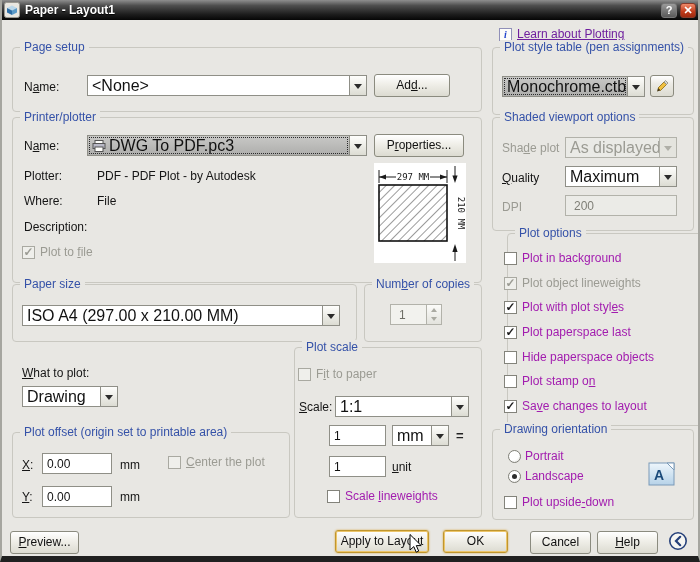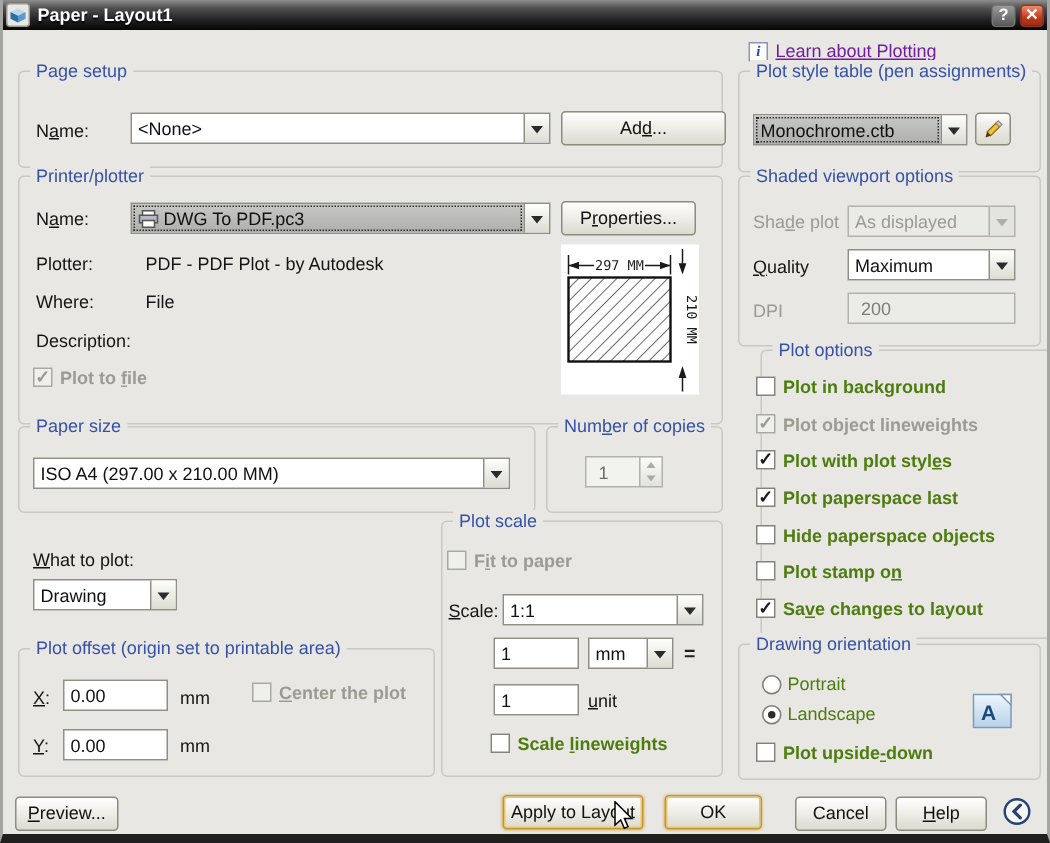--- a/index.html
+++ b/index.html
@@ -24,48 +24,48 @@
 
   
   .group { position:absolute; border:1px solid #c9c8c1; border-radius:4px; }
   .legend { position:absolute; top:-8px; left:7px; background:#e8e7e3; padding:0 4px;
             color:#3552a8; font-size:12px; line-height:15px; white-space:nowrap; }
 
   .lbl { position:absolute; font-size:12px; color:#151515; white-space:nowrap; }
   .lbl.dis { color:#9b9b93; }
 
   .combo { position:absolute; display:flex; background:#fff; border:1px solid #8f8f87; height:21px; }
-  .combo .ctext { flex:1; font-size:12px; padding:0 3px 0 4px; white-space:nowrap; overflow:hidden;
+  .combo .ctext { flex:1; font-size:16px; padding:0 3px 0 4px; white-space:nowrap; overflow:hidden;
                   display:flex; align-items:center; gap:3px; color:#111; }
   .combo .carrow { width:17px; border-left:1px solid #8f8f87;
                    background:linear-gradient(#fefefc,#dcdcd3);
                    display:flex; align-items:center; justify-content:center; }
   .combo .carrow::after { content:''; border:4px solid transparent; border-top:5px solid #2b2b2b; margin-top:5px; }
   .combo.sel .ctext { background:linear-gradient(#c8c8c6,#aeaeac); outline:1px dotted #2a2a2a; outline-offset:-2px; }
   .combo.dis { background:#eaeae6; border-color:#b2b2aa; }
   .combo.dis .ctext { color:#9b9b93; }
   .combo.dis .carrow { background:#e4e4de; border-left-color:#b2b2aa; }
   .combo.dis .carrow::after { border-top-color:#afafa7; }
 
   .field { position:absolute; background:#fff; border:1px solid #8f8f87; height:21px;
            font-size:12px; padding:3px 4px 0; color:#111; }
   .field.dis { background:#ebebe7; border-color:#b2b2aa; color:#7e7e76; }
 
   .btn { position:absolute; background:linear-gradient(#ffffff,#f1f0ea 40%,#dcdbd1);
          border:1px solid #8b8b7f; border-radius:3px; font-size:12px; color:#111;
          text-align:center; padding-top:3px; height:23px; }
   .btn.gold { border-color:#c0962e; box-shadow:inset 0 0 0 1px #ecc56a, 0 0 2px rgba(216,160,47,.9); }
 
-  .cbrow { position:absolute; display:flex; align-items:flex-start; gap:5px;font-weight:bold; }
+  .cbrow { position:absolute; display:flex; align-items:flex-end; gap:5px; }
   .cbx { width:13px; height:13px; background:#fff; border:1px solid #83837b;
          display:flex; align-items:center; justify-content:center; }
   .cbrow.checked .cbx::after { content:"✓"; font-size:12px; font-weight:bold; color:#1c1c1c; margin-top:-2px; }
   .cbrow.disabled .cbx { background:#efefeb; border-color:#a9a9a1; }
   .cbrow.disabled.checked .cbx::after { color:#9b9b93; }
-  .cblabel { font-size:12px; color:#4d7c0f; }
+  .cblabel { font-size:12px; color:#a21caf; }
   .cbrow.disabled .cblabel { color:#9b9b93; }
 
   .radrow { position:absolute; display:flex; align-items:center; gap:4px; }
   .rad { width:13px; height:13px; border-radius:50%; border:1px solid #7f7f77; position:relative;
          background:radial-gradient(circle at 35% 30%, #ffffff 55%, #dcdcd6); }
   .radrow.selected .rad::after { content:''; position:absolute; inset:3px; border-radius:50%; background:#2c2c2c; }
 
   .spin { position:absolute; display:flex; }
   .spin .sfld { width:36px; height:21px; background:#f2f2ee; border:1px solid #b2b2aa; border-right:none;
                 font-size:12px; color:#6e6e66; padding:3px 0 0 8px; }
@@ -112,21 +112,21 @@
   <a class="learn-link">Learn about Plotting</a>
 
   <div class="group" style="left:10px; top:47px; width:470px; height:65px;">
     <span class="legend">Page setup</span>
   </div>
   <span class="lbl" style="left:22px; top:80px;">N<u>a</u>me:</span>
   <div class="combo" style="left:85px; top:75px; width:280px;">
     <span class="ctext">&lt;None&gt;</span>
     <span class="carrow"></span>
   </div>
-  <div class="btn" style="left:372px; top:74px; width:110px;">Ad<u>d</u>...</div>
+  <div class="btn" style="left:372px; top:74px; width:76px;">Ad<u>d</u>...</div>
 
   <div class="group" style="left:10px; top:117px; width:470px; height:166px;">
     <span class="legend">Printer/plotter</span>
   </div>
   <span class="lbl" style="left:22px; top:139px;">N<u>a</u>me:</span>
   <div class="combo sel" style="left:85px; top:135px; width:280px;">
     <span class="ctext">
       <svg width="14" height="12" viewBox="0 0 14 12">
         <rect x="3" y="0.5" width="8" height="3.5" fill="#fdfdfa" stroke="#555"></rect>
         <rect x="1" y="3.5" width="12" height="5" fill="#b9b9c6" stroke="#555"></rect>

